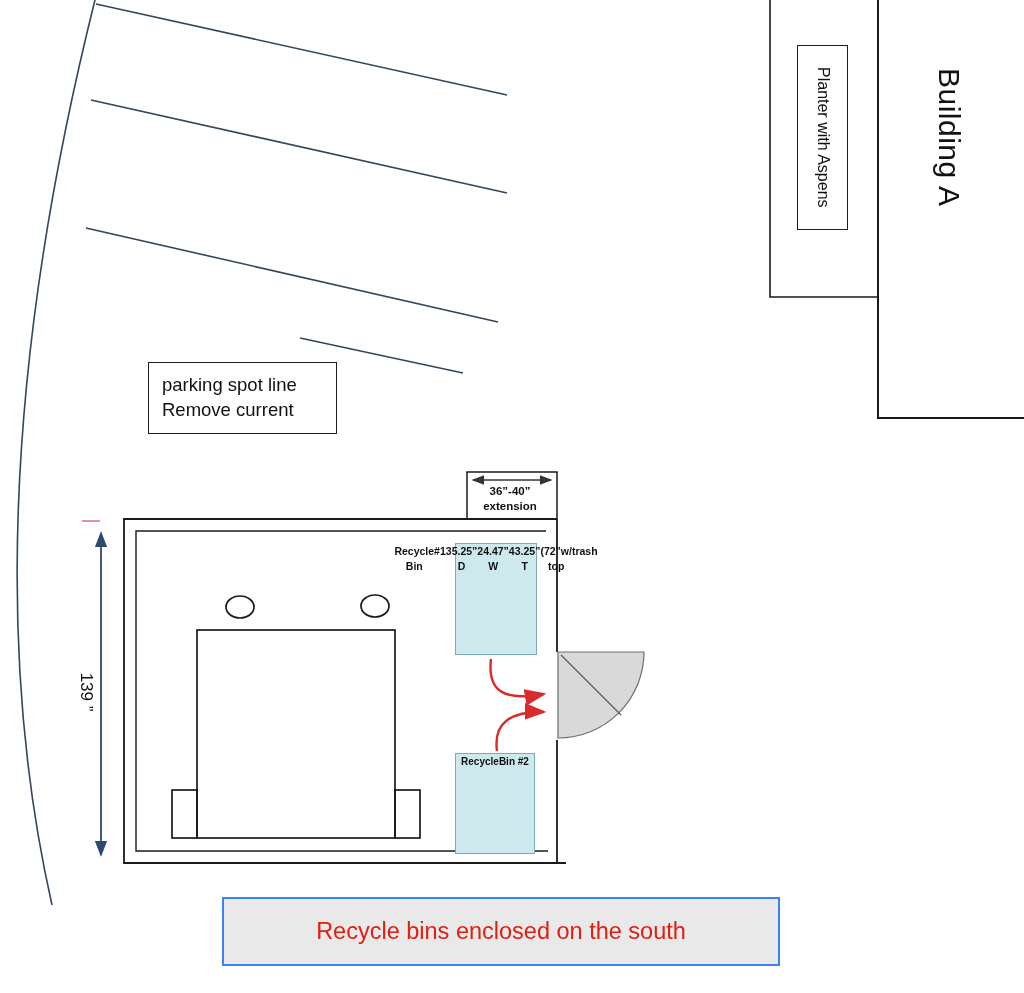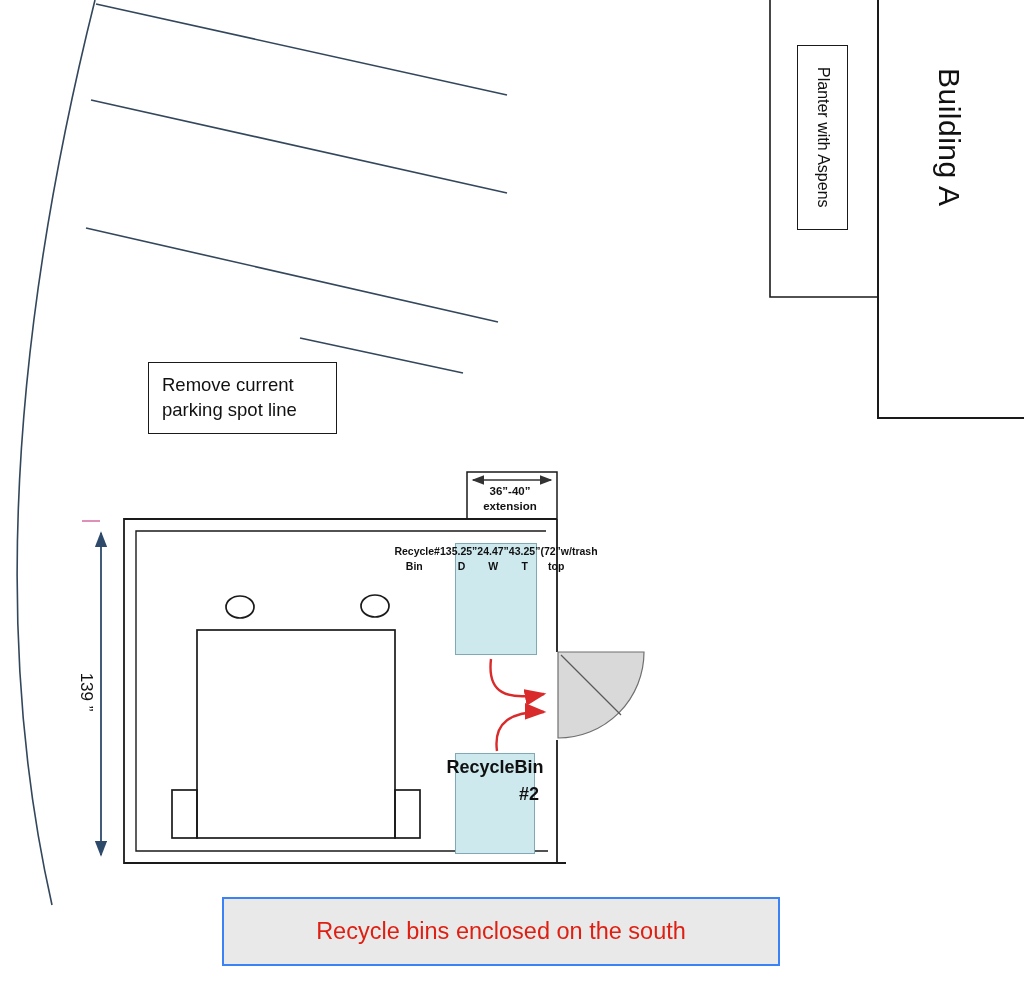--- a/index.html
+++ b/index.html
@@ -13,21 +13,21 @@
     display:flex;align-items:center;justify-content:center;z-index:2;color:#111;}
   #planter-box{left:797px;top:45px;width:49px;height:183px;display:flex;align-items:center;
     justify-content:center;z-index:2;font-size:16px;}
   #remove-note{left:148px;top:362px;width:174px;height:70px;z-index:2;font-size:18.5px;line-height:1.35;
     display:flex;flex-direction:column;justify-content:center;padding-left:13px;}
   #extension-label{left:468px;top:484px;width:84px;z-index:2;font-size:11.5px;font-weight:700;
     text-align:center;line-height:1.3;color:#111;}
   .bin{background:#cde9ee;border:1px solid #7fa9b5;z-index:2;display:flex;flex-direction:row;
     justify-content:center;text-align:center;color:#101010;}
   #bin1{left:455px;top:543px;width:80px;height:110px;font-size:10.5px;font-weight:700;line-height:1.4;}
-  #bin2{left:455px;top:753px;width:78px;height:99px;font-size:18px;font-weight:700;line-height:1.5;}
+  #bin2{left:455px;top:753px;width:78px;height:99px;font-size:10px;font-weight:700;line-height:1.5;}
   #dim-label{left:55px;top:682px;width:62px;height:20px;transform:rotate(90deg);font-size:17px;
     text-align:center;z-index:2;color:#111;}
   #caption{left:222px;top:897px;width:554px;height:65px;background:#e9e9e9;border:2px solid #3b82f6;
     color:#de1f12;font-size:23.5px;line-height:1.33;text-align:center;display:flex;flex-direction:column;
     justify-content:center;z-index:2;}
   .blk{display:block;}
 </style>
 </head>
 <body>
 
@@ -91,22 +91,22 @@
     </g>
   </svg>
 
   <div id="building-label" class="abs vtext">Building A</div>
 
   <div id="planter-box" class="abs label-box">
     <span class="vtext">Planter with Aspens</span>
   </div>
 
   <div id="remove-note" class="abs label-box">
+    <span class="blk">parking spot line</span>
     <span class="blk">Remove current</span>
-    <span class="blk">parking spot line</span>
   </div>
 
   <div id="extension-label" class="abs">
     <span class="blk">36”-40”</span>
     <span class="blk">extension</span>
   </div>
 
   <div id="bin1" class="abs bin">
     <span class="blk">Recycle Bin</span>
     <span class="blk">#1</span>

